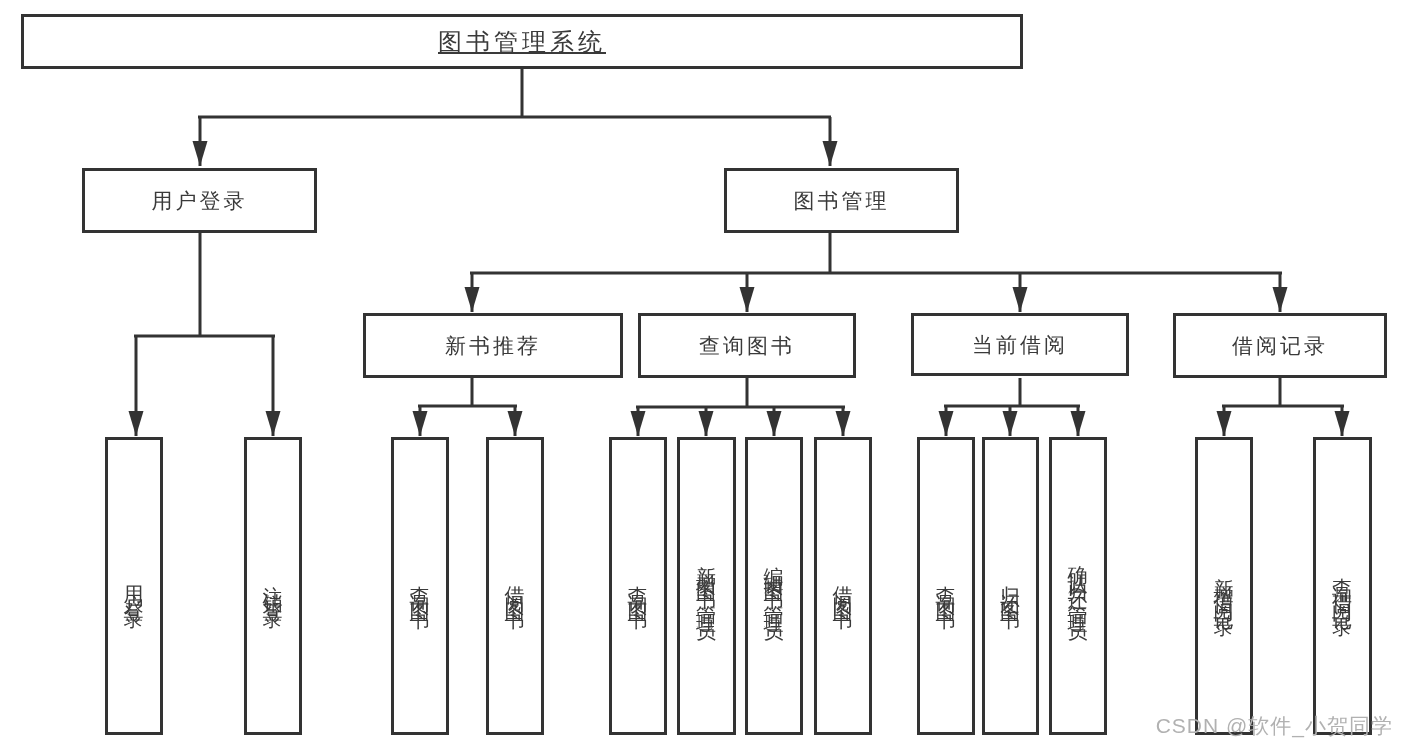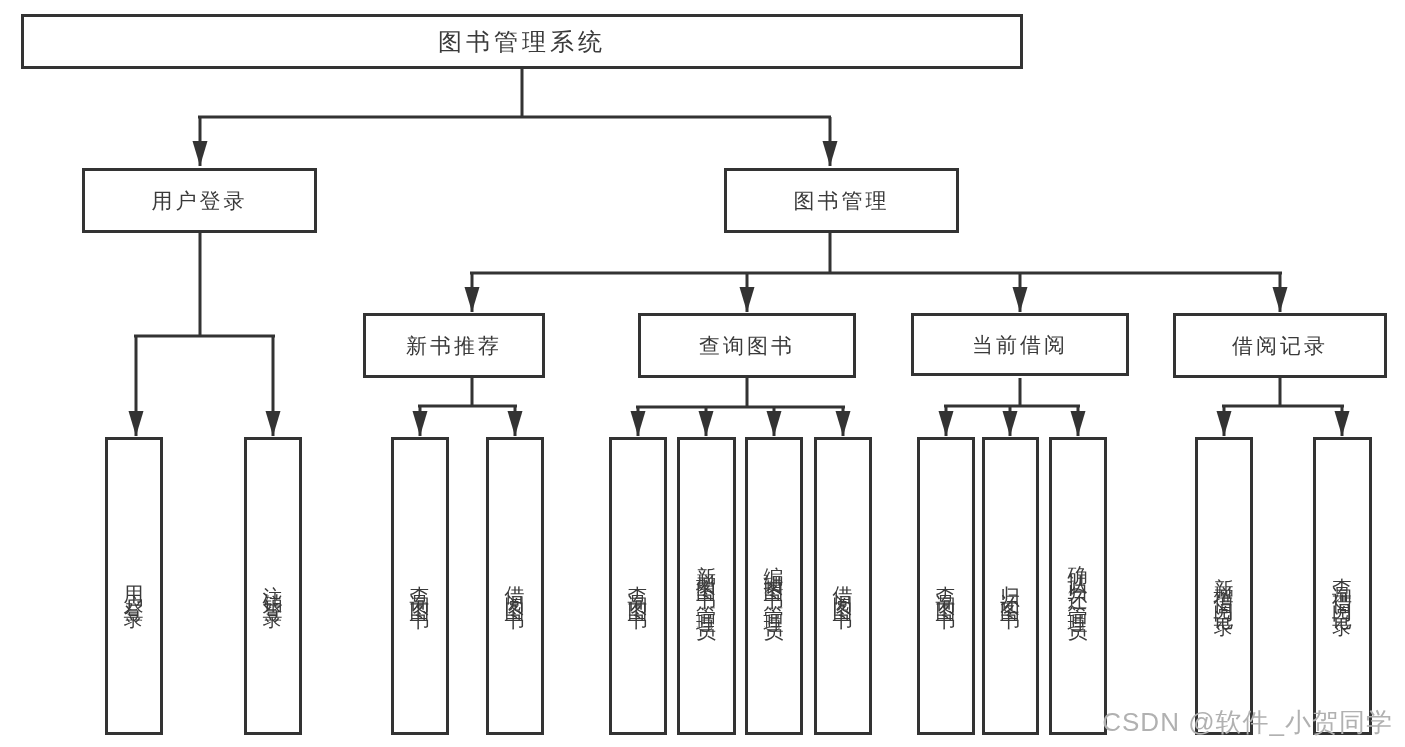--- a/index.html
+++ b/index.html
@@ -28,21 +28,21 @@
     text-orientation:mixed;
     font-size:20px;
     letter-spacing:8px;
     line-height:1;
     color:#3a3a3a;
   }
   .watermark{
     position:absolute;
     right:12px;
     bottom:7px;
-    font-size:26px;
+    font-size:21px;
     color:#b1b1b1;
     letter-spacing:1px;
     white-space:nowrap;
   }
 </style>
 </head>
 <body>
 
 <div class="canvas">
 
@@ -82,32 +82,32 @@
       <line x1="946" y1="406" x2="946" y2="436" marker-end="url(#arw)"></line>
       <line x1="1010" y1="406" x2="1010" y2="436" marker-end="url(#arw)"></line>
       <line x1="1078" y1="406" x2="1078" y2="436" marker-end="url(#arw)"></line>
 
       <path d="M1280 378 L1280 406 M1222 406 L1344 406"></path>
       <line x1="1224" y1="406" x2="1224" y2="436" marker-end="url(#arw)"></line>
       <line x1="1342" y1="406" x2="1342" y2="436" marker-end="url(#arw)"></line>
     </g>
   </svg>
 
-  <div class="node hbox root" style="left:21px;top:14px;width:1002px;height:55px;">
+  <div class="node hbox root" style="left:21px;top:14px;width:1002px;height:55px;text-decoration:underline;">
     <span>图书管理系统</span>
   </div>
 
   <div class="node hbox" style="left:82px;top:168px;width:235px;height:65px;">
     <span>用户登录</span>
   </div>
   <div class="node hbox" style="left:712px;top:168px;width:235px;height:65px;margin-left:12px;">
     <span>图书管理</span>
   </div>
 
-  <div class="node hbox" style="left:363px;top:313px;width:182px;height:65px;">
+  <div class="node hbox" style="left:363px;top:313px;width:260px;height:65px;">
     <span>新书推荐</span>
   </div>
   <div class="node hbox" style="left:638px;top:313px;width:218px;height:65px;">
     <span>查询图书</span>
   </div>
   <div class="node hbox" style="left:911px;top:313px;width:218px;height:63px;">
     <span>当前借阅</span>
   </div>
   <div class="node hbox" style="left:1173px;top:313px;width:214px;height:65px;">
     <span>借阅记录</span>

